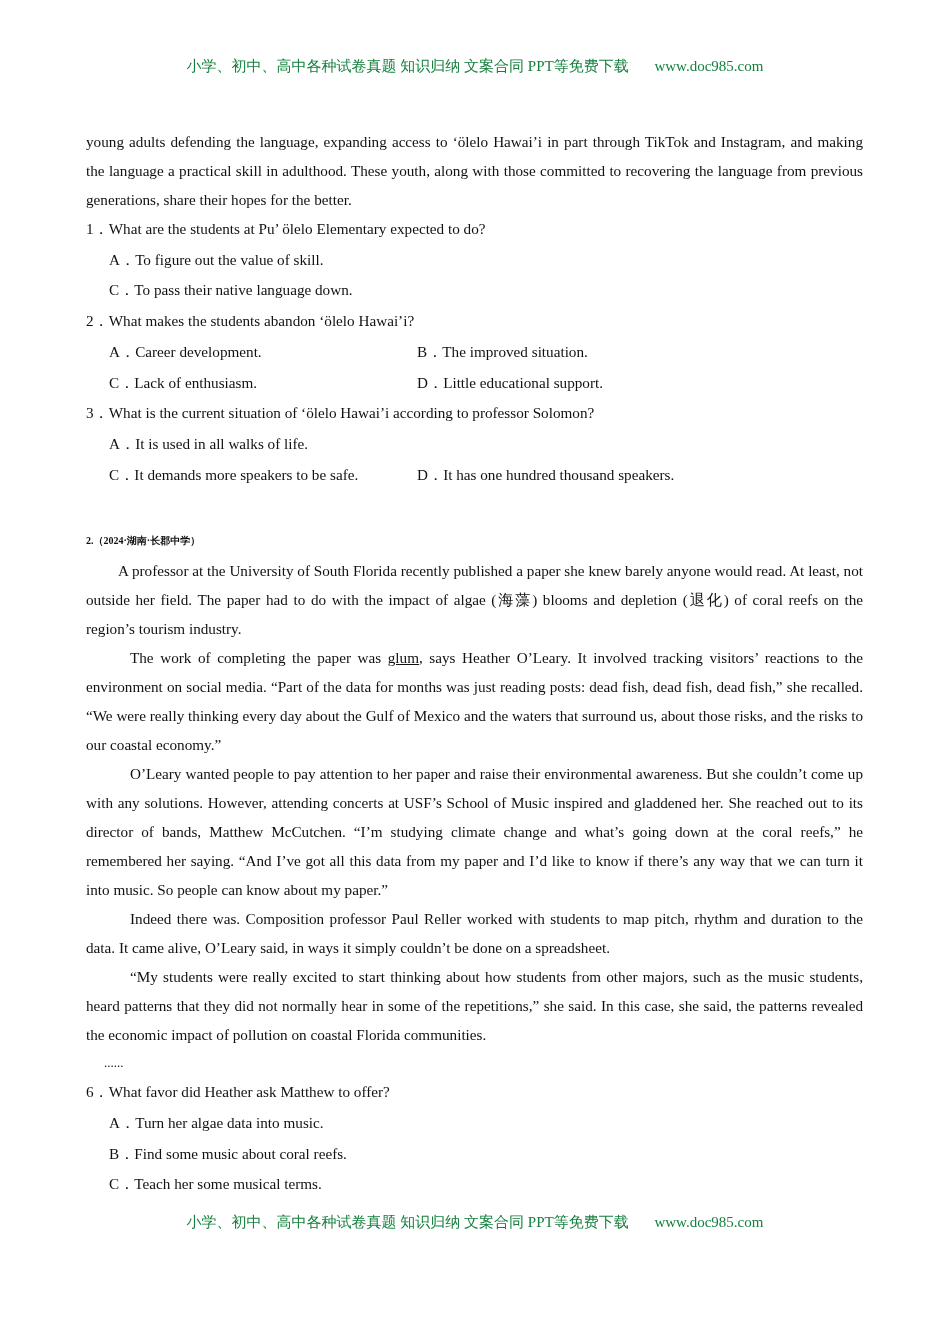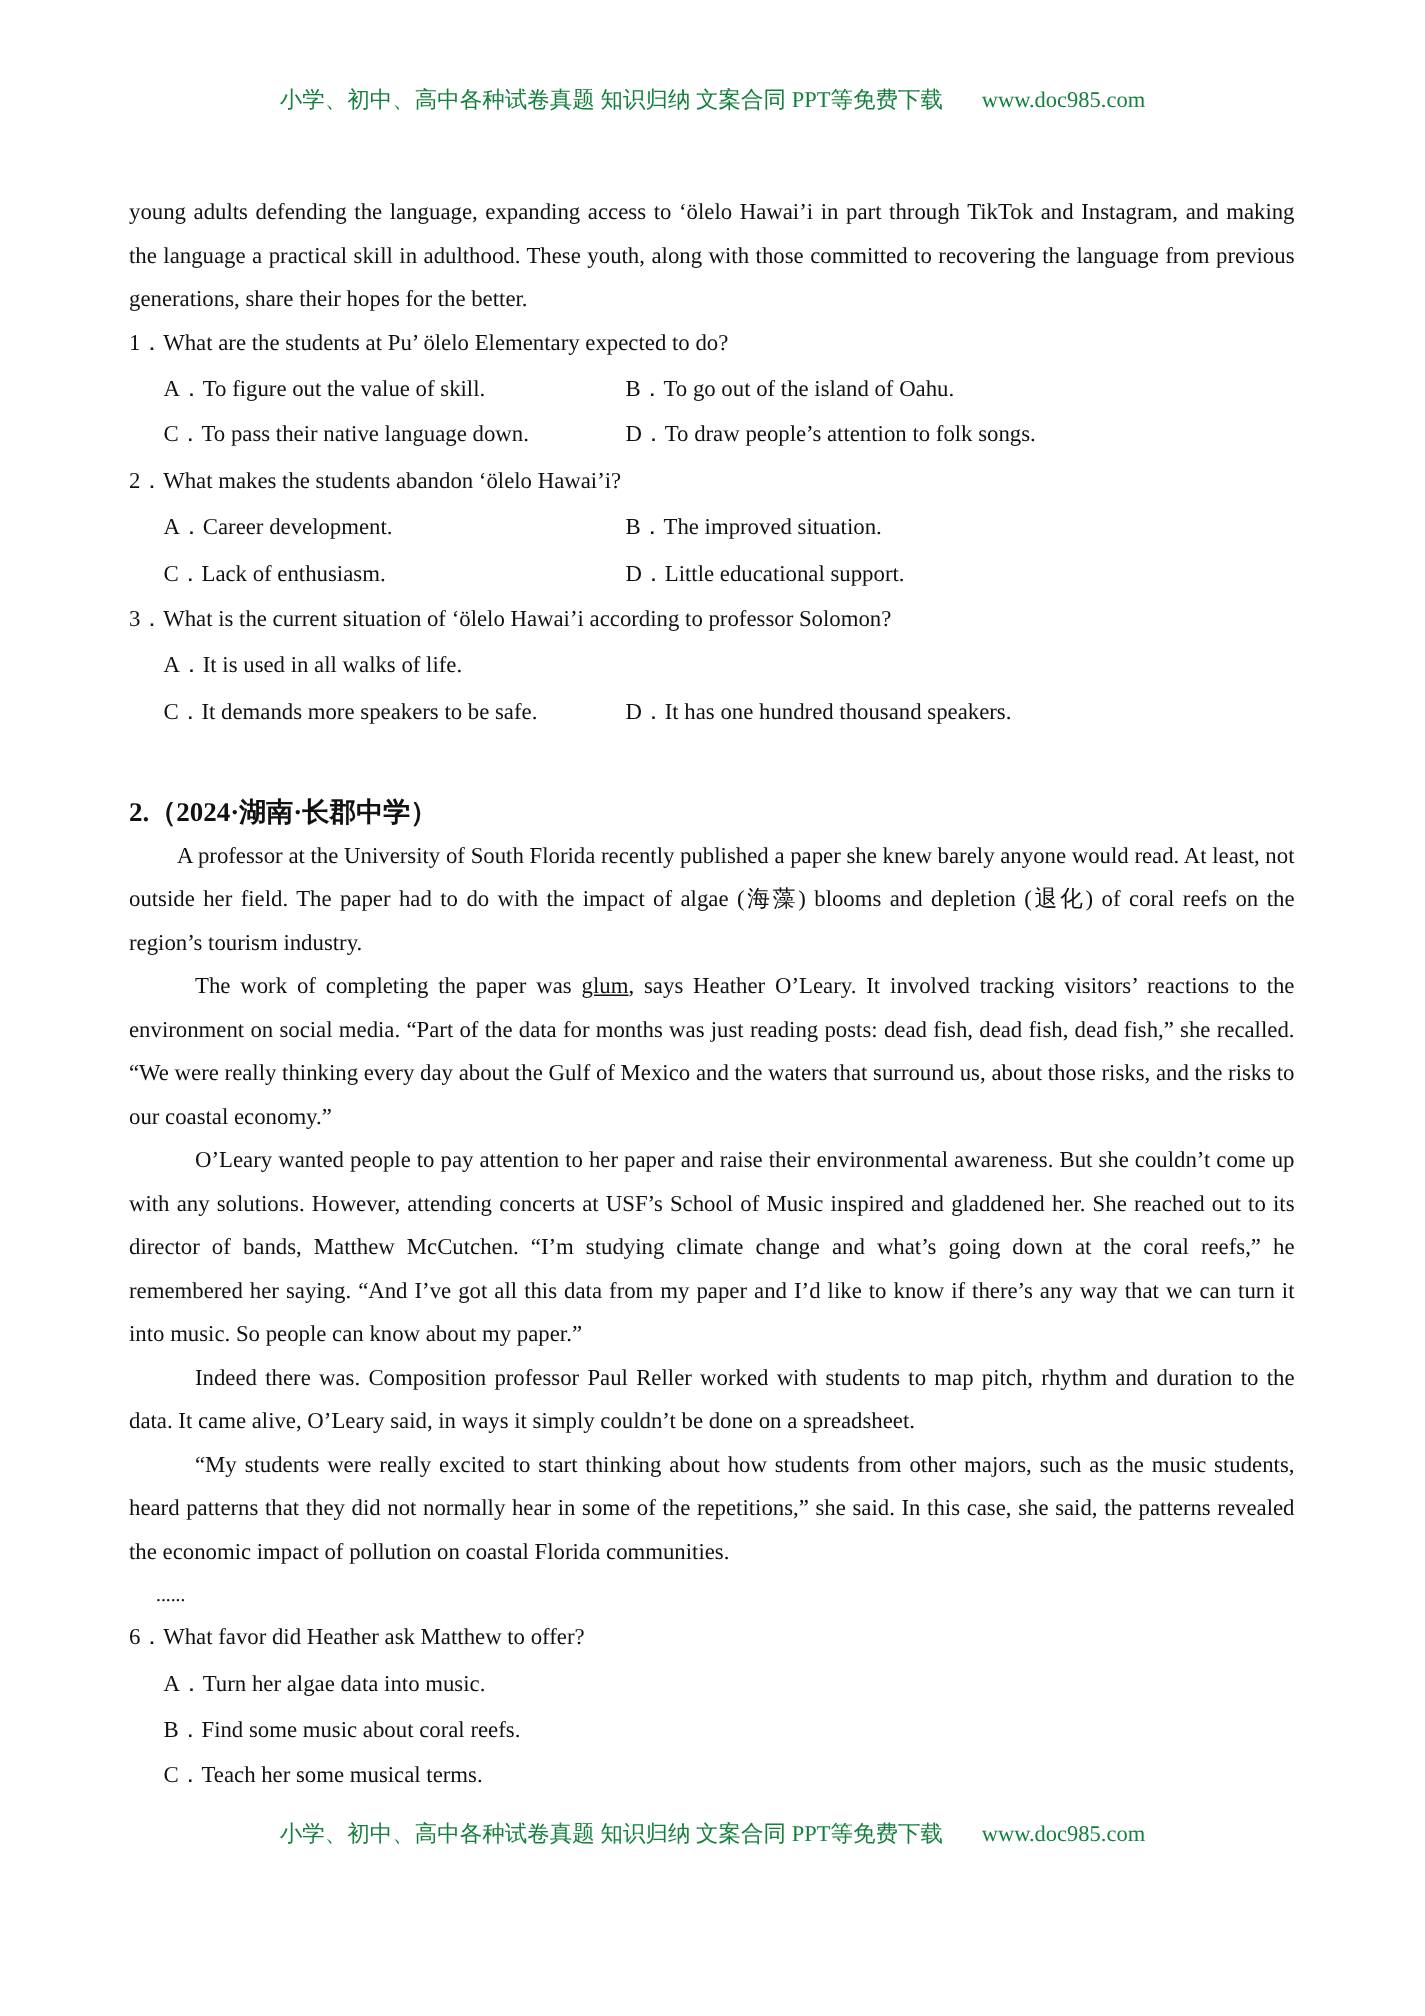--- a/index.html
+++ b/index.html
@@ -56,21 +56,21 @@
     .opt-row .opt { width: 308px; }
     .opt-single {
       line-height: 30.7px;
       padding-left: 23px;
       white-space: nowrap;
     }
     .section-title {
       margin-top: 36px;
       line-height: 30px;
       font-weight: bold;
-      font-size: 18px;
+      font-size: 10px;
     }
     .ellipsis {
       line-height: 28px;
       padding-left: 18px;
       font-size: 13px;
     }
     u { }
   </style>
 </head>
 <body>
@@ -83,25 +83,23 @@
 <div class="content">
 
   <p class="para">young adults defending the language, expanding access to ‘ölelo Hawai’i in part through TikTok and Instagram, and making the language a practical skill in adulthood. These youth, along with those committed to recovering the language from previous generations, share their hopes for the better.</p>
 
   <div>
     <p class="q-line">
       <span>1．</span><span>What are the students at Pu’ ölelo Elementary expected to do?</span>
     </p>
     <div class="opt-row">
       <span class="opt">A．To figure out the value of skill.</span>
-      <span class="opt">B．To go out of the island of Oahu.</span>
     </div>
     <div class="opt-row">
       <span class="opt">C．To pass their native language down.</span>
-      <span class="opt">D．To draw people’s attention to folk songs.</span>
     </div>
   </div>
 
   <div>
     <p class="q-line">
       <span>2．</span><span>What makes the students abandon ‘ölelo Hawai’i?</span>
     </p>
     <div class="opt-row">
       <span class="opt">A．Career development.</span>
       <span class="opt">B．The improved situation.</span>

